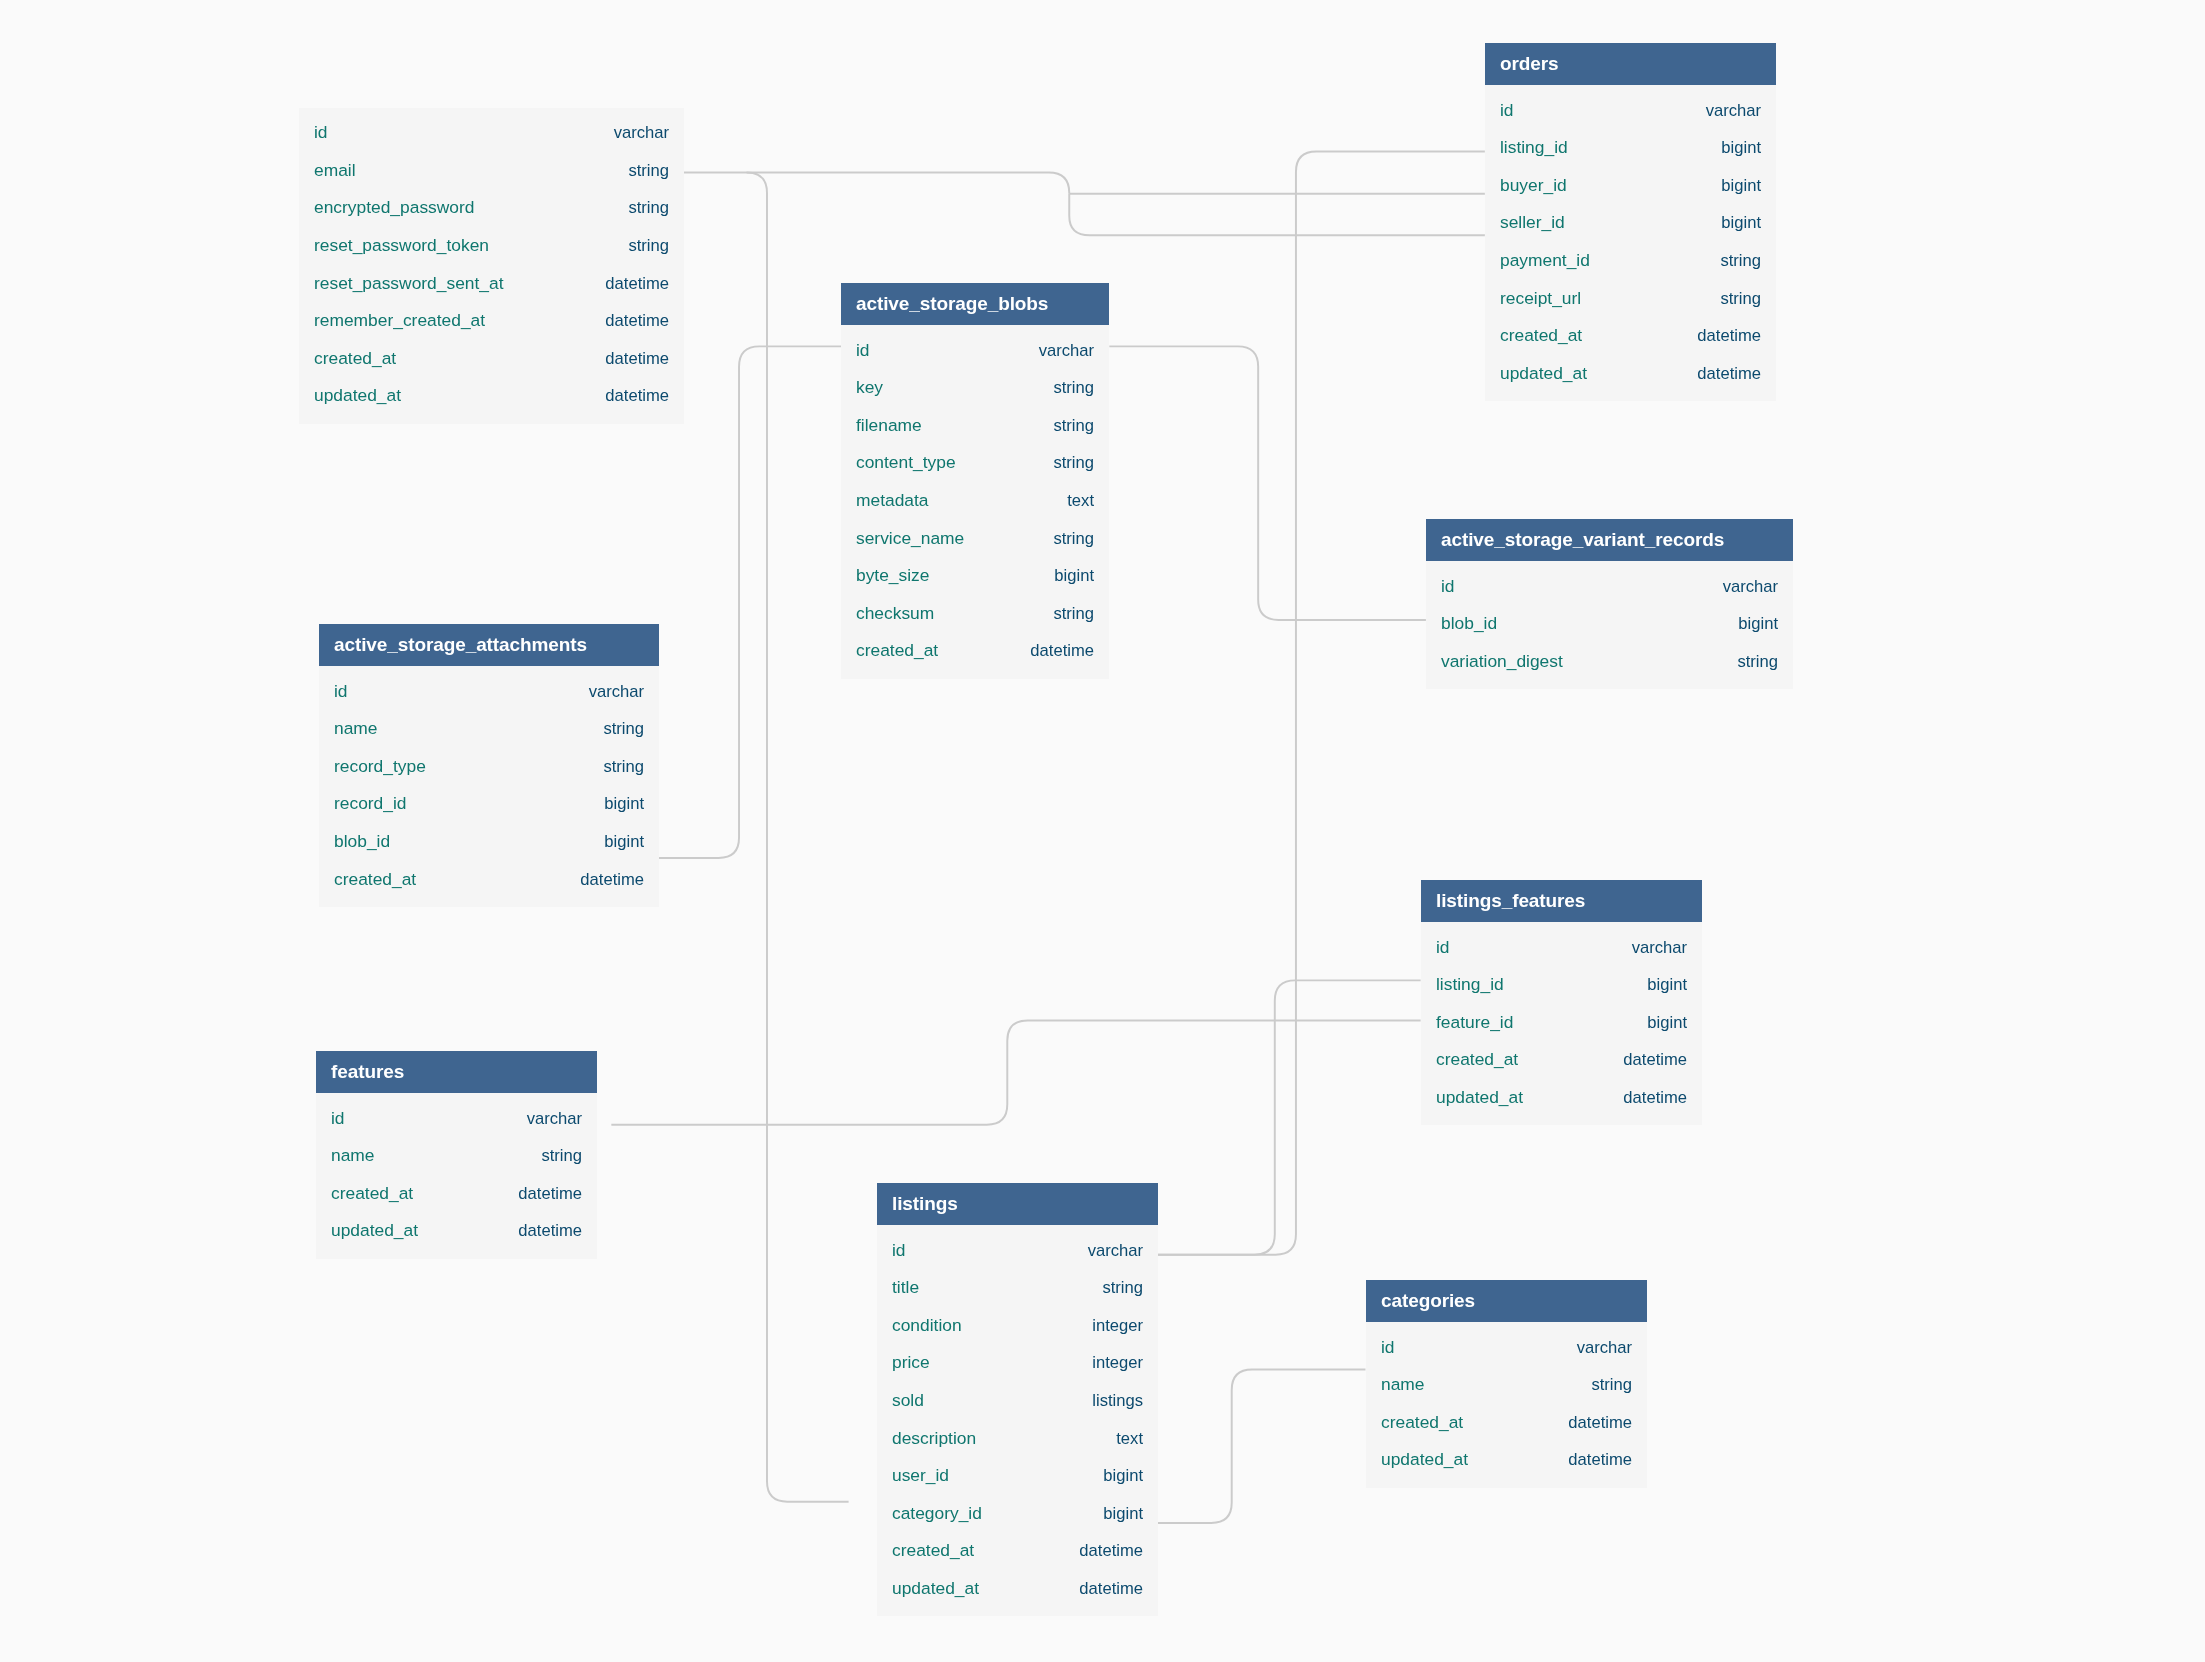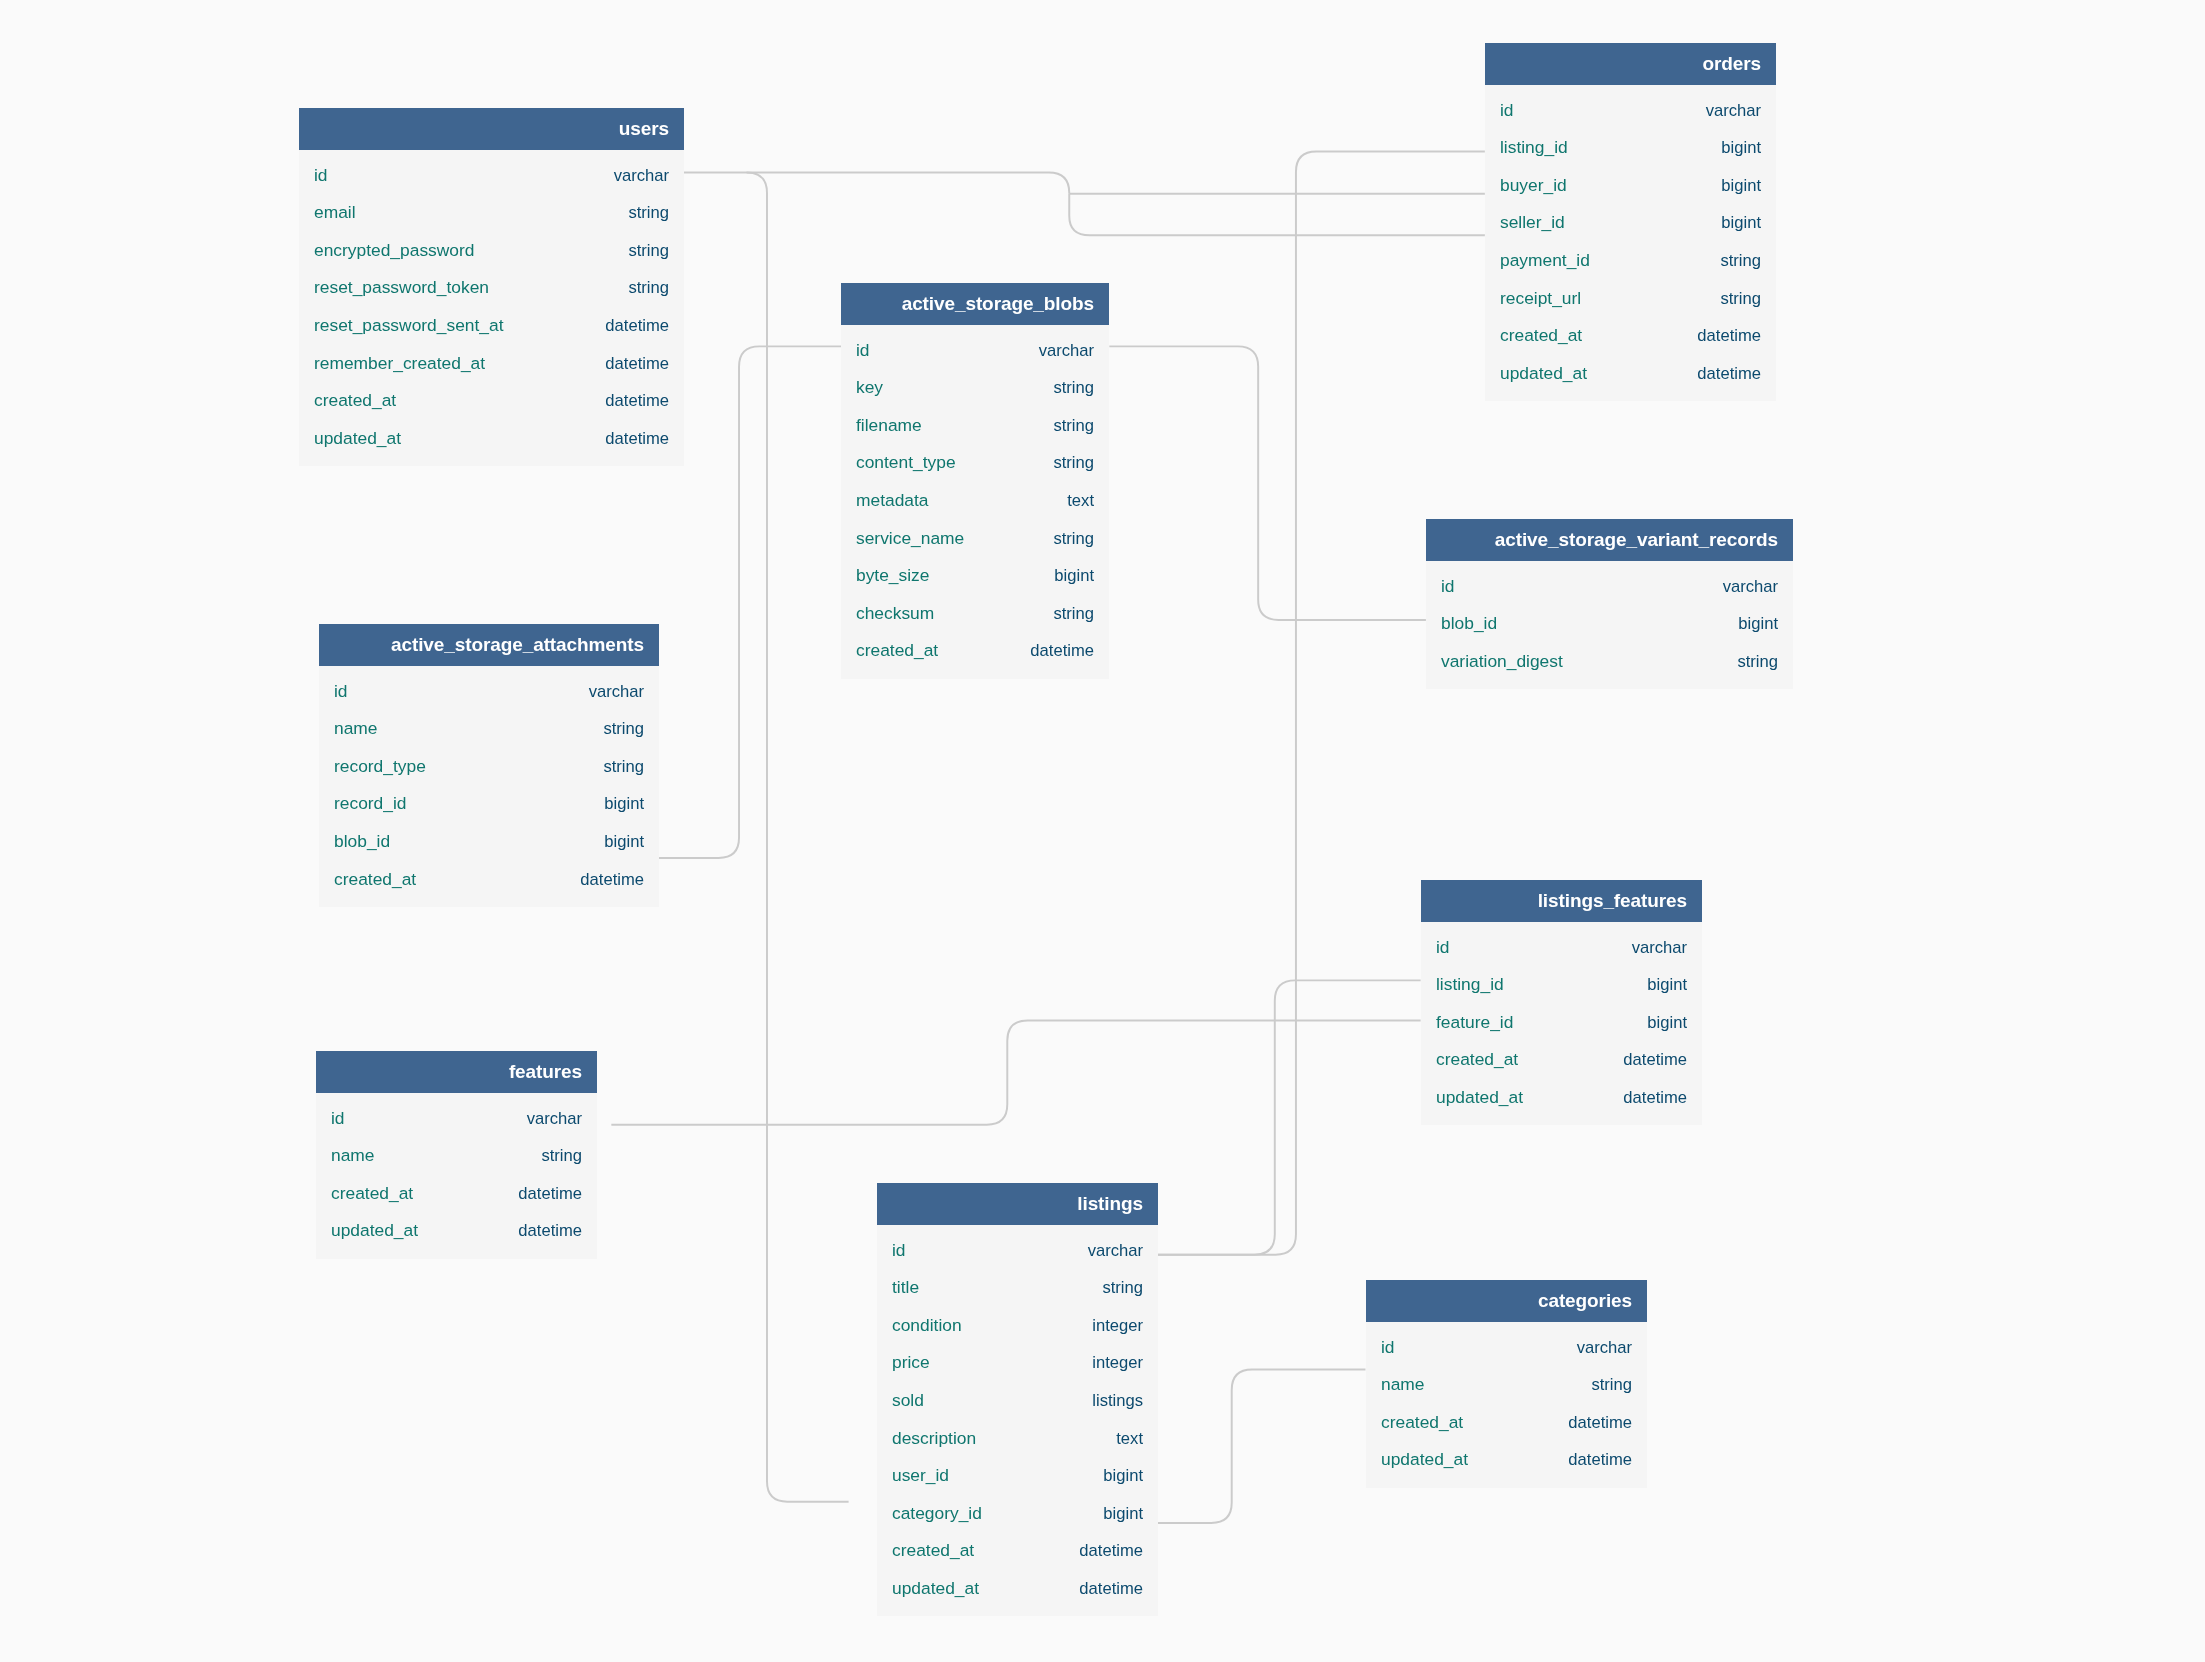--- a/index.html
+++ b/index.html
@@ -10,21 +10,20 @@
     font-family:"Liberation Sans","DejaVu Sans",sans-serif;
     overflow:hidden;
     position:relative;
   }
   #canvas{position:absolute;inset:0;width:2205px;height:1663px;}
   #edges{position:absolute;left:0;top:0;width:2205px;height:1663px;pointer-events:none;}
   .tbl{
     position:absolute;
     background:#f5f5f5;
     box-sizing:border-box;
-    text-align:right;
   }
   .tbl-head{
     background:#3f6590;
     color:#ffffff;
     font-weight:bold;
     font-size:19px;
     padding:9.8px 15px 10.6px 15px;
     letter-spacing:-0.1px;
     white-space:nowrap;
   }
@@ -71,21 +70,20 @@
       <path d="M 1495 1660 L 1660 1660 Q 1687 1660 1687 1633 L 1687 1324 Q 1687 1297 1714 1297 L 1880 1297"></path>
 
       <path d="M 809 1488 L 1306 1488 Q 1333 1488 1333 1461 L 1333 1377 Q 1333 1350 1360 1350 L 1880 1350"></path>
 
       <path d="M 1807 1812 L 1657 1812 Q 1630 1812 1630 1839 L 1630 1988 Q 1630 2015 1603 2015 L 1495 2015"></path>
     </g>
   </svg>
 
   <div id="tables-layer">
       <div class="tbl" style="left: 299px; top: 108px; width: 385px;">
-        <div class="tbl-head">users</div>
         <div class="tbl-body">
           <div class="row">
             <span class="col-name">id</span>
             <span class="col-type">varchar</span>
           </div>
           <div class="row">
             <span class="col-name">email</span>
             <span class="col-type">string</span>
           </div>
           <div class="row">

